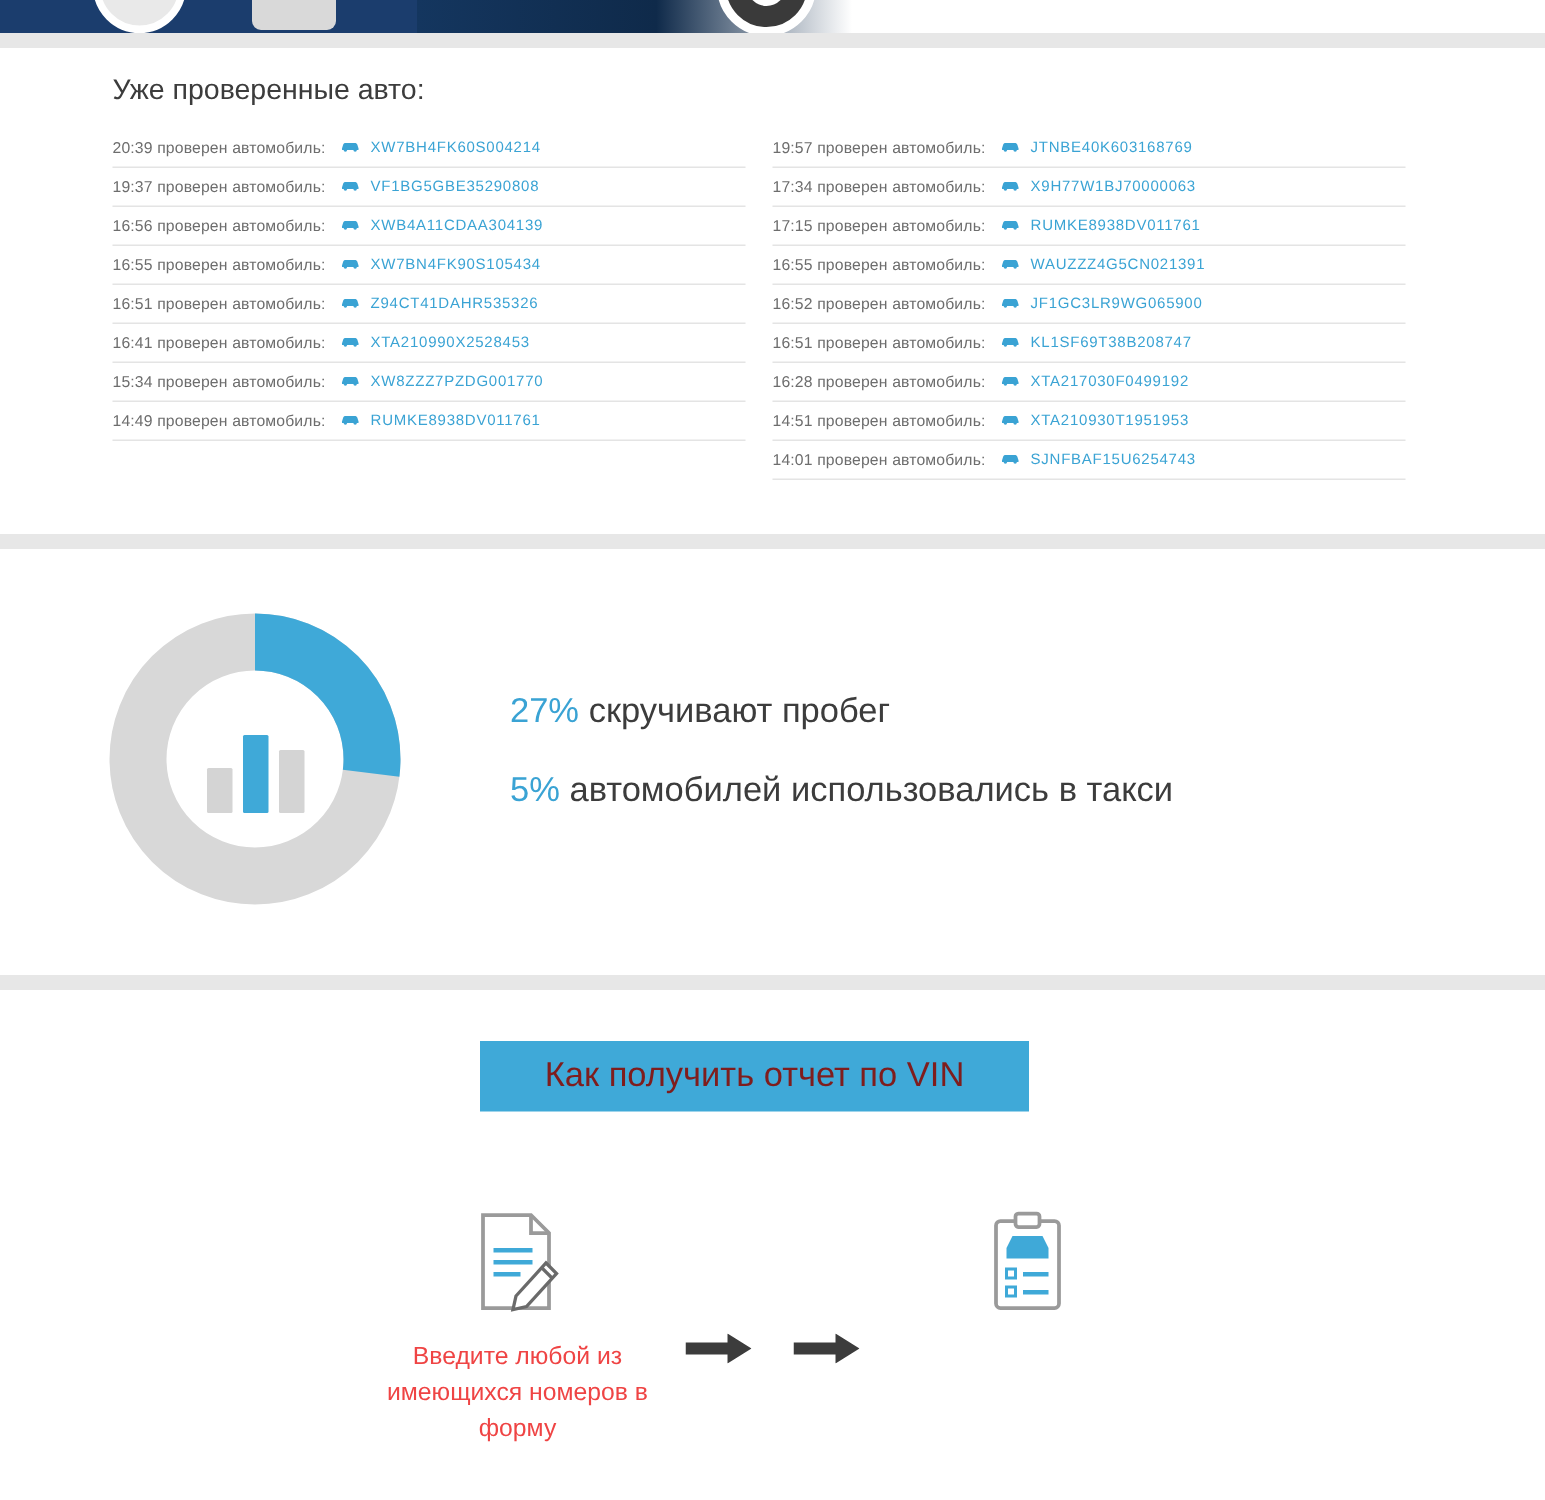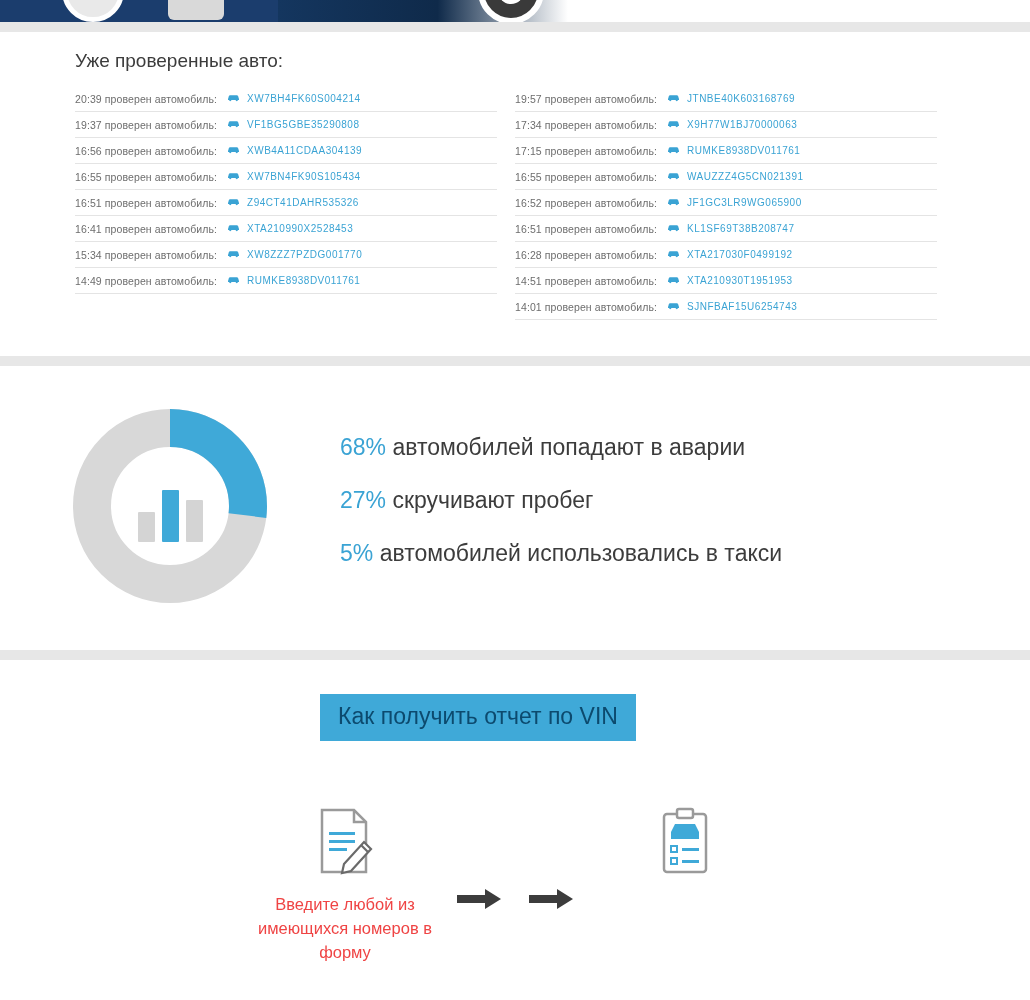--- a/index.html
+++ b/index.html
@@ -182,24 +182,24 @@
     color: #3aa3d4;
     font-size: 23px;
   }
 
   
   .howto-section {
     padding: 34px 0 10px 0;
     background: #ffffff;
   }
   .howto-banner {
-    width: 316px;
+    width: 366px;
     margin: 0 0 0 320px;
     background: #3fa9d8;
-    color: #0c4a6e;
+    color: #7f1d1d;
     font-size: 23px;
     text-align: center;
     padding: 9px 0 11px 0;
   }
   .steps {
     display: flex;
     align-items: flex-start;
     justify-content: center;
     margin-top: 64px;
     gap: 0;
@@ -414,21 +414,20 @@
         <circle cx="98" cy="98" r="78" fill="none" stroke="#3fa9d8" stroke-width="38" stroke-dasharray="132 358" stroke-dashoffset="0" transform="rotate(-90 98 98)"></circle>
       </svg>
       <div class="bars">
         <div class="bar b1"></div>
         <div class="bar b2"></div>
         <div class="bar b3"></div>
       </div>
     </div>
   </div>
   <div class="stats-lines" id="stats-lines">
-      <div class="stat-line"><span class="stat-pct">68%</span><span> автомобилей попадают в аварии</span></div>
       <div class="stat-line"><span class="stat-pct">27%</span><span> скручивают пробег</span></div>
       <div class="stat-line"><span class="stat-pct">5%</span><span> автомобилей использовались в такси</span></div>
     </div>
 </section>
 
 <div class="section-divider"></div>
 
 <section class="howto-section">
   <div class="howto-banner">Как получить отчет по VIN</div>
   <div class="steps" id="steps">

